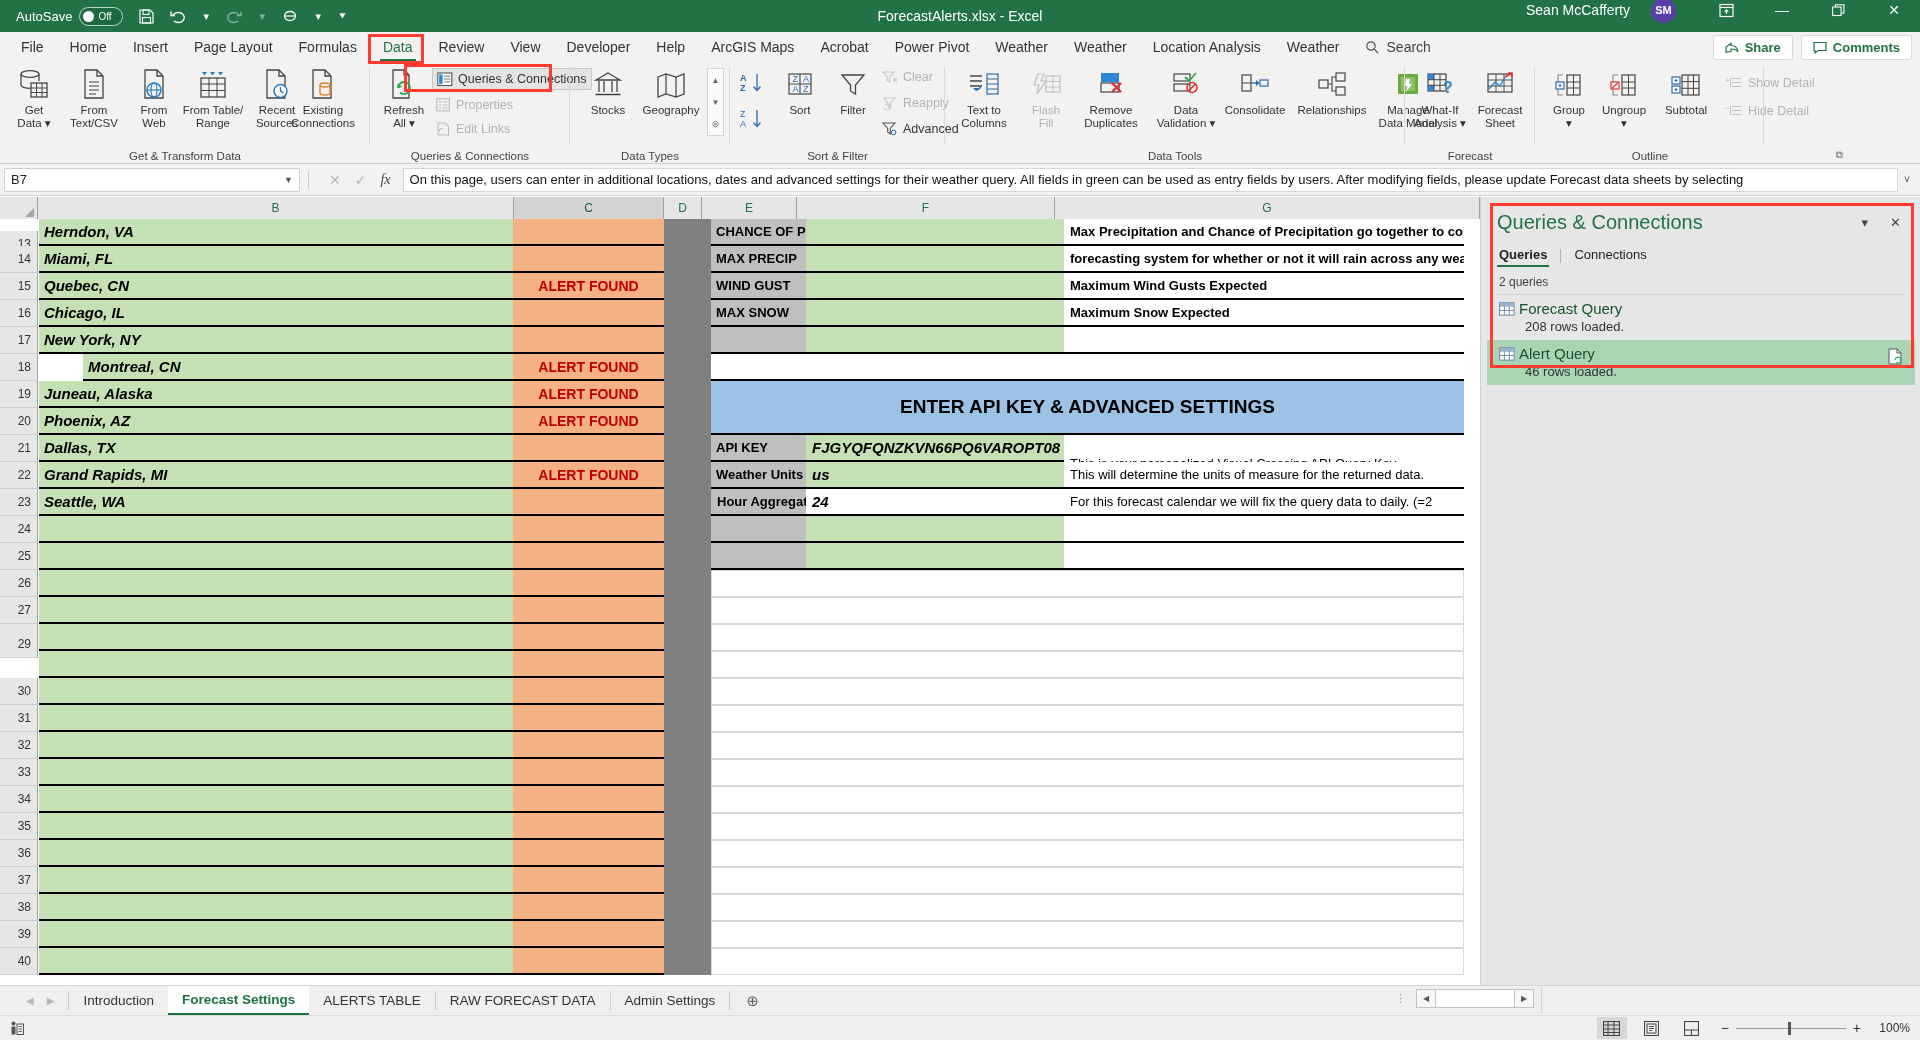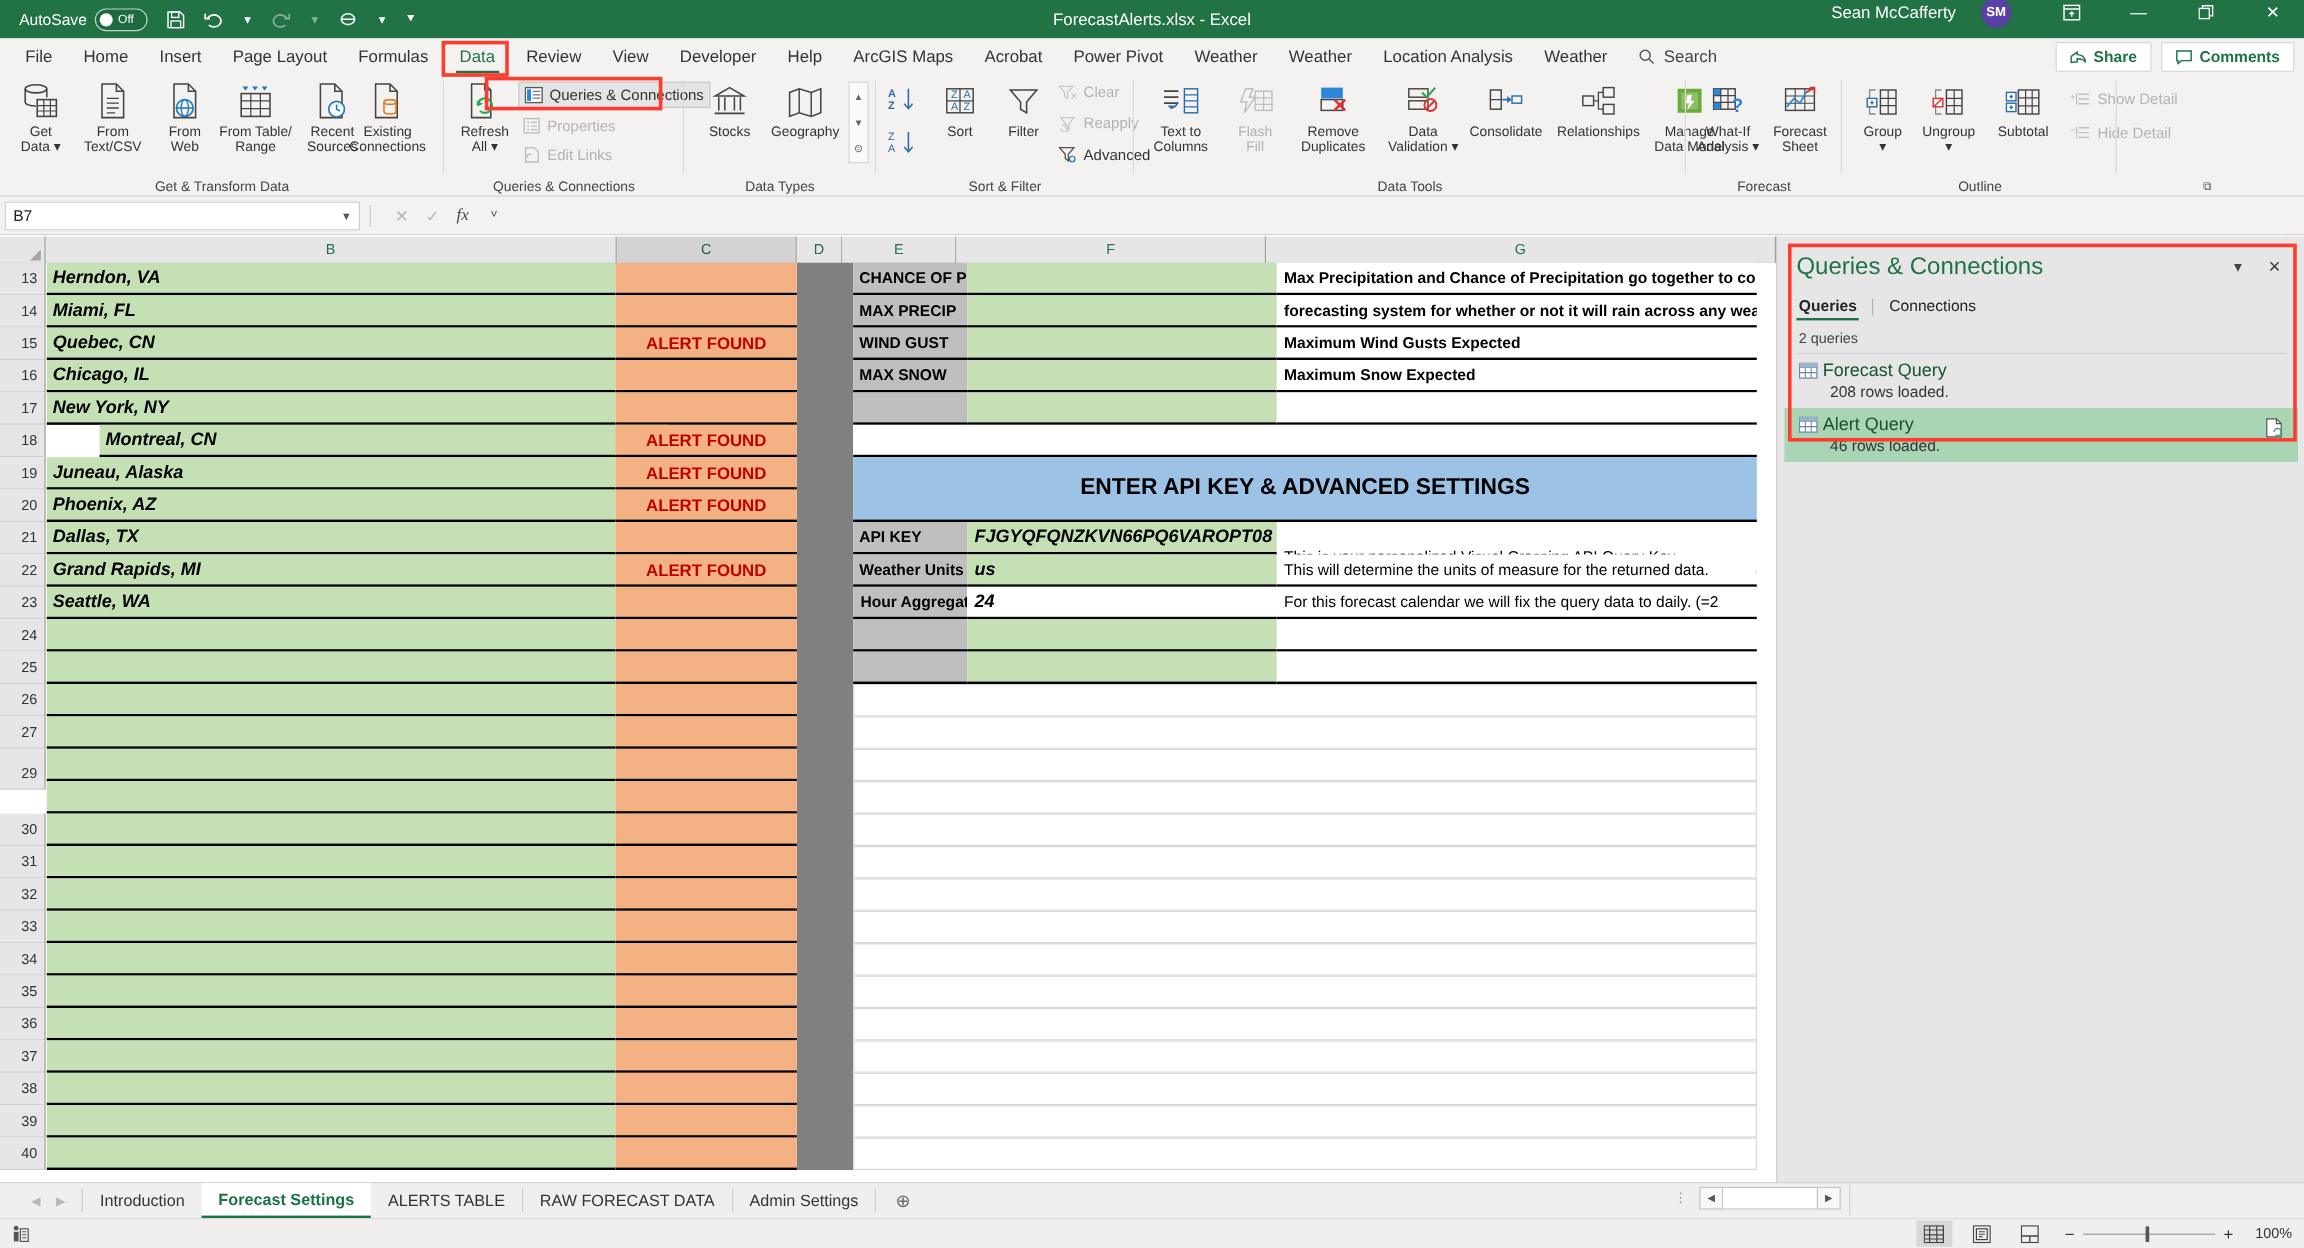--- a/index.html
+++ b/index.html
@@ -777,38 +777,39 @@
   <div class="namebox">
     <span>B7</span>
     <span style="font-size:9px; color:#555;">▼</span>
   </div>
   <div class="fbar-sep"></div>
   <div class="fbtns">
     <span>✕</span>
     <span>✓</span>
     <span class="fx">fx</span>
   </div>
+  <div class="fbar-input">On this page, users can enter in additional locations, dates and advanced settings for their weather query.  All fields in green can be used as entry fields by users.  After modifying fields, please update Forecast data sheets by selecting</div>
   <div class="fbar-caret">˅</div>
 </div>
 
 <div class="gridwrap">
 
   <div class="colhdr">
     <div class="corner"></div>
     <div class="ch" style="width:476px;">B</div>
     <div class="ch sel" style="width:150px;">C</div>
     <div class="ch" style="width:38px;">D</div>
     <div class="ch" style="width:95px;">E</div>
     <div class="ch" style="width:258px;">F</div>
     <div class="ch" style="width:425px;">G</div>
   </div>
 
   <div class="rowarea">
 
-    <div class="rowhdr" style="top:0px;   height:27px;">13</div>
+    <div class="rowhdr" style="top:12px;   height:27px;">13</div>
     <div class="rowhdr" style="top:27px;  height:27px;">14</div>
     <div class="rowhdr" style="top:54px;  height:27px;">15</div>
     <div class="rowhdr" style="top:81px;  height:27px;">16</div>
     <div class="rowhdr" style="top:108px; height:27px;">17</div>
     <div class="rowhdr" style="top:135px; height:27px;">18</div>
     <div class="rowhdr" style="top:162px; height:27px;">19</div>
     <div class="rowhdr" style="top:189px; height:27px;">20</div>
     <div class="rowhdr" style="top:216px; height:27px;">21</div>
     <div class="rowhdr" style="top:243px; height:27px;">22</div>
     <div class="rowhdr" style="top:270px; height:27px;">23</div>

